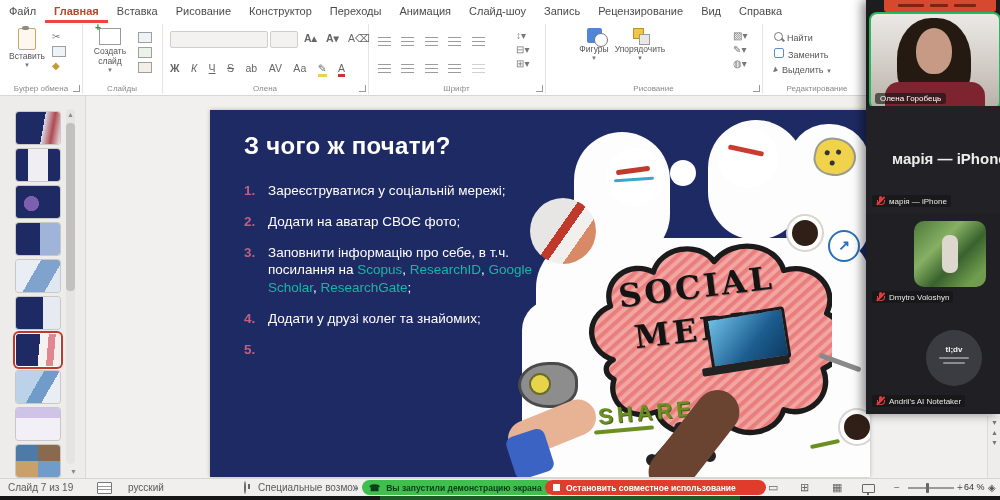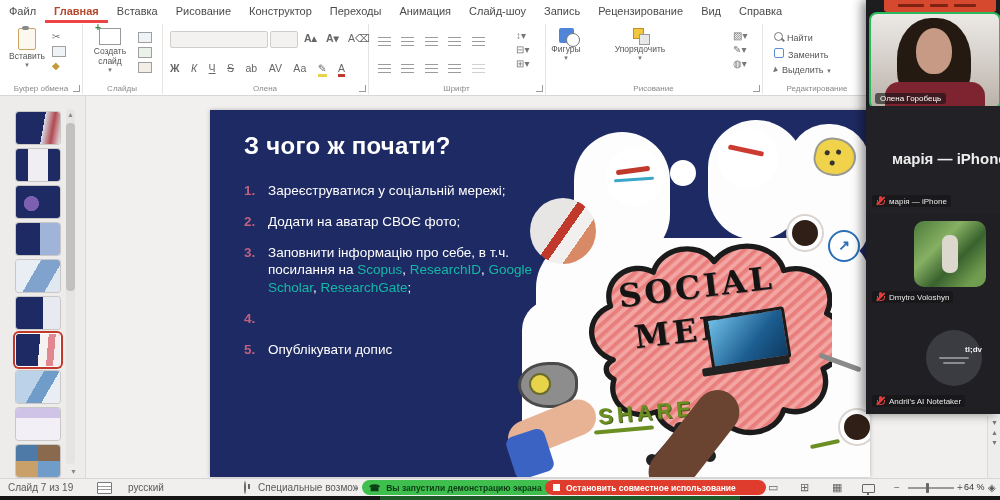--- a/index.html
+++ b/index.html
@@ -127,21 +127,21 @@
   .prow{position:absolute;left:6px;bottom:7px;display:flex;align-items:center;gap:4px;color:#e8e8e8;font-size:8px;background:rgba(15,15,15,.5);padding:1px 4px;border-radius:2px;white-space:nowrap}
   .mic{position:relative;width:9px;height:10px;display:inline-block;flex:none}
   .mic::before{content:"";position:absolute;left:3px;top:0;width:3px;height:6px;background:#e23c3c;border-radius:2px}
   .mic::after{content:"";position:absolute;left:1px;top:4px;width:6px;height:4px;border:1px solid #e23c3c;border-top:none;border-radius:0 0 4px 4px}
   .mic i{position:absolute;left:-1px;top:4px;width:11px;height:1.5px;background:#e23c3c;transform:rotate(-45deg)}
   .tile3{top:214px;height:96px;background:#202024;border-bottom:1px solid #17171a}
   .nature{position:absolute;left:48px;top:7px;width:72px;height:66px;border-radius:10px;
           background:linear-gradient(135deg,#4c7a3a 0%,#86b063 35%,#39622e 60%,#6f9c4e 85%)}
   .nature i{position:absolute;left:28px;top:14px;width:16px;height:38px;background:#dcd8ce;border-radius:7px}
   .tile4{top:310px;height:104px;background:#202024}
-  .tlavatar{position:absolute;left:60px;top:20px;width:56px;height:56px;border-radius:50%;background:#3b3b42;text-align:right}
+  .tlavatar{position:absolute;left:60px;top:20px;width:56px;height:56px;border-radius:50%;background:#3b3b42;text-align:center}
   .tlavatar .tl{display:block;margin-top:15px;font-size:8px;font-weight:bold;color:#f2f2f2}
   .tlavatar i{display:block;width:30px;height:2px;background:#8a8a90;margin:3px auto 0 auto;border-radius:1px}
   .rscroll{left:987px;top:416px;width:13px;height:62px;background:#eeedec;border-left:1px solid #dcdad8;z-index:6;text-align:center}
   .rscroll .tri{display:block;margin-top:3px;font-size:7px;color:#777}
 </style>
 </head>
 <body>
 
 <div class="abs tabrow">
   <span class="tab">Файл</span><span class="tab active">Главная</span><span class="tab">Вставка</span><span class="tab">Рисование</span><span class="tab">Конструктор</span><span class="tab">Переходы</span><span class="tab">Анимация</span><span class="tab">Слайд-шоу</span><span class="tab">Запись</span><span class="tab">Рецензирование</span><span class="tab">Вид</span><span class="tab">Справка</span>
@@ -217,21 +217,21 @@
     <div class="minicol" style="left:148px;top:7px">
       <span class="mini">↕▾</span>
       <span class="mini">⊟▾</span>
       <span class="mini">⊞▾</span>
     </div>
     <div class="glabel">Шрифт</div>
     <span class="dlg"></span>
   </div>
 
   <div class="rgroup" style="left:545px;width:217px">
-    <div class="bigbtn" style="left:0;width:42px">
+    <div class="bigbtn" style="left:28px;width:42px">
       <div class="shapesic"></div>
       <span>Фигуры</span>
       <div class="caret">▼</div>
     </div>
     <div class="bigbtn" style="left:66px;width:58px">
       <div class="arric">
           <i class="a1"></i>
           <i class="a2"></i>
         </div>
       <span>Упорядочить</span>
@@ -287,24 +287,24 @@
       <div class="s-item">
         <span class="s-num">2.</span>
         <span class="s-text">Додати на аватар СВОЄ фото;</span>
       </div>
       <div class="s-item">
         <span class="s-num">3.</span>
         <span class="s-text"><span>Заповнити інформацію про себе, в т.ч. посилання на </span><a class="slink">Scopus</a><span>, </span><a class="slink">ResearchID</a><span>, </span><a class="slink">Google Scholar</a><span>, </span><a class="slink">ResearchGate</a><span>;</span></span>
       </div>
       <div class="s-item">
         <span class="s-num">4.</span>
+        <span class="s-text">Додати у друзі колег та знайомих;</span>
       </div>
       <div class="s-item">
         <span class="s-num">5.</span>
-        <span class="s-text">Опублікувати допис</span>
       </div>
     </div>
 
     <div class="collage">
       <div class="wblob" style="left:52px;top:22px;width:96px;height:130px;border-radius:48px"></div>
       <div class="wblob" style="left:186px;top:10px;width:96px;height:120px;border-radius:48px"></div>
       <div class="wblob" style="left:266px;top:14px;width:82px;height:140px;border-radius:40px"></div>
       <div class="wblob" style="left:14px;top:128px;width:334px;height:239px;border-radius:50px 40px 0 0"></div>
       <div class="wblob" style="left:0;top:190px;width:60px;height:177px;border-radius:30px 0 0 0"></div>
 

